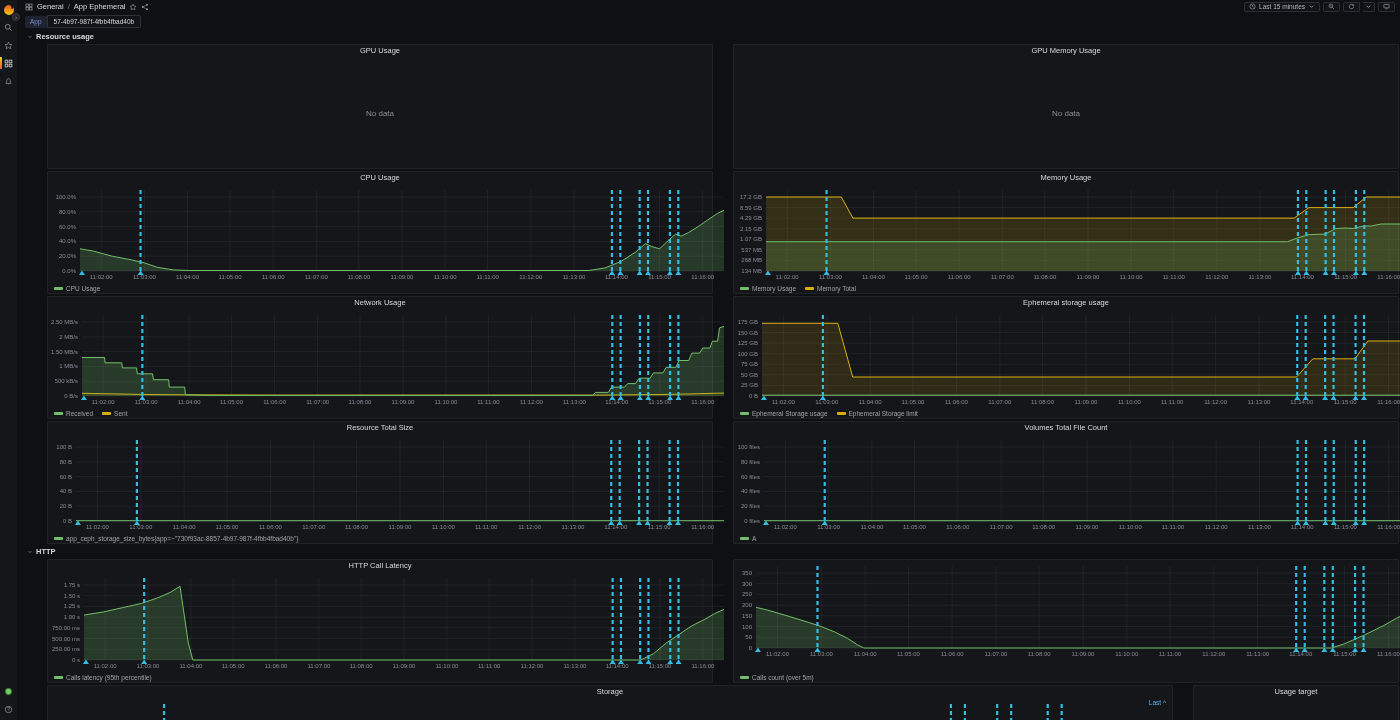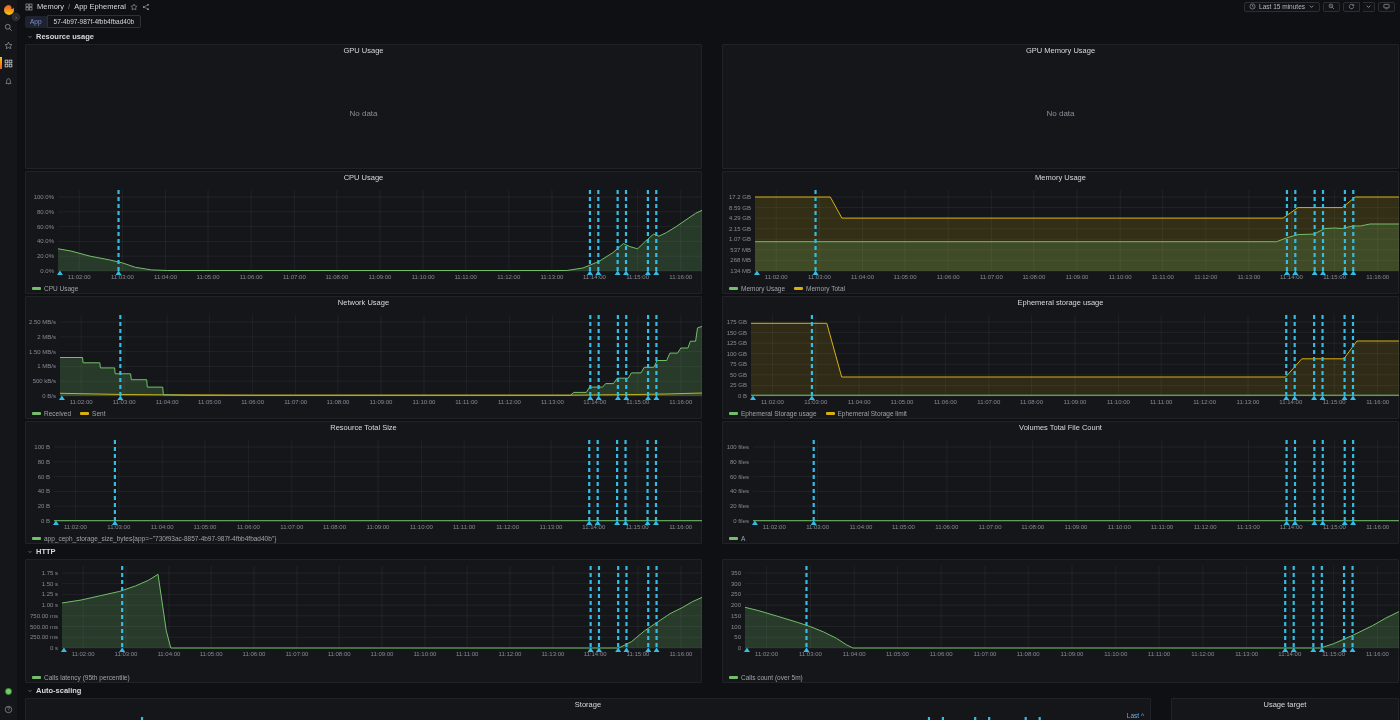--- a/index.html
+++ b/index.html
@@ -46,21 +46,21 @@
                border-radius:2px 0 0 2px; cursor:pointer; }
   .var-value { border:1px solid #2e3136; color:#d8d9da; font-size:6.5px; padding:2px 6px;
                border-radius:0 2px 2px 0; cursor:pointer; background:#111318; }
 
   
   .dash { padding:0 1px 0 8px; }
   .sec-head { display:flex; align-items:center; gap:3px; height:9px; margin:2px 0 3px 2px;
               color:#d8d9da; font-size:7.5px; font-weight:bold; cursor:pointer; }
   .sec-head.later { margin-top:3px; }
   .sec-head svg { width:6px; height:6px; color:#9aa0a7; }
-  .row { display:flex; gap:20px; margin-bottom:2px; }
+  .row { display:flex; gap:20px; margin-bottom:2px;margin-left:22px; }
   .panel { flex:1; min-width:0; background:#141619; border:1px solid #202226; border-radius:1px;
            display:flex; flex-direction:column; position:relative; }
   .r1 .panel { height:125px; } .r2 .panel, .r3 .panel, .r4 .panel { height:123px; }
   .r5 .panel { height:124px; } .r6 .panel { height:118px; }
   .panel.wide { flex:0 0 1126px; }
   .ptitle { height:12px; line-height:12px; text-align:center; font-size:7.5px; color:#d8d9da;
             white-space:nowrap; overflow:hidden; cursor:pointer; flex:none; }
   .pbody { flex:1; position:relative; overflow:visible; }
   .plot-svg { position:absolute; left:0; top:0; }
   .no-data { position:absolute; left:0; right:0; top:50%; transform:translateY(-50%);
@@ -138,21 +138,21 @@
 
   <div class="main">
     <header class="topbar">
       <div class="crumbs">
         <svg viewBox="0 0 12 12">
             <rect x="1.5" y="1.5" width="3.6" height="3.6" fill="none" stroke="currentColor"></rect>
             <rect x="6.9" y="1.5" width="3.6" height="3.6" fill="none" stroke="currentColor"></rect>
             <rect x="1.5" y="6.9" width="3.6" height="3.6" fill="none" stroke="currentColor"></rect>
             <rect x="6.9" y="6.9" width="3.6" height="3.6" fill="none" stroke="currentColor"></rect>
           </svg>
-        <span class="crumb">Memory</span>
+        <span class="crumb">General</span>
         <span class="crumb-sep">/</span>
         <span class="crumb">App Ephemeral</span>
         <svg viewBox="0 0 12 12">
             <path d="M6 1.6l1.4 2.9 3.2.4-2.3 2.2.6 3.1L6 8.7 3.1 10.2l.6-3.1L1.4 4.9l3.2-.4z" fill="none" stroke="currentColor" stroke-width="0.9"></path>
           </svg>
         <svg viewBox="0 0 12 12">
             <circle cx="2.8" cy="6" r="1.4" fill="currentColor"></circle>
             <circle cx="9" cy="2.8" r="1.4" fill="currentColor"></circle>
             <circle cx="9" cy="9.2" r="1.4" fill="currentColor"></circle>
             <path d="M3.9 5.4l4-2M3.9 6.6l4 2" stroke="currentColor" stroke-width="0.8"></path>
@@ -691,20 +691,21 @@
 
       <div class="sec-head later">
         <svg viewBox="0 0 10 10">
             <path d="M2.5 3.5L5 6l2.5-2.5" fill="none" stroke="currentColor"></path>
           </svg>
         <span>HTTP</span>
       </div>
 
       <div class="row r5">
         <section class="panel">
+          <header class="ptitle">HTTP Call Latency</header>
           <div class="pbody">
               <svg width="684" height="110" class="plot-svg">
                 <line x1="36" x2="676" y1="13" y2="13" stroke="rgba(204,204,220,0.07)"></line>
                 <line x1="36" x2="676" y1="23.714285714285715" y2="23.714285714285715" stroke="rgba(204,204,220,0.07)"></line>
                 <line x1="36" x2="676" y1="34.42857142857143" y2="34.42857142857143" stroke="rgba(204,204,220,0.07)"></line>
                 <line x1="36" x2="676" y1="45.142857142857146" y2="45.142857142857146" stroke="rgba(204,204,220,0.07)"></line>
                 <line x1="36" x2="676" y1="55.857142857142854" y2="55.857142857142854" stroke="rgba(204,204,220,0.07)"></line>
                 <line x1="36" x2="676" y1="66.57142857142857" y2="66.57142857142857" stroke="rgba(204,204,220,0.07)"></line>
                 <line x1="36" x2="676" y1="77.28571428571429" y2="77.28571428571429" stroke="rgba(204,204,220,0.07)"></line>
                 <line x1="36" x2="676" y1="88" y2="88" stroke="rgba(204,204,220,0.07)"></line>
@@ -842,26 +843,20 @@
               <div class="legend">
                 <span class="legend-item">
                   <span class="swatch" style="background: rgb(115, 191, 105);"></span>
                   <span>Calls count (over 5m)</span>
                 </span>
               </div>
             </div>
         </section>
       </div>
 
-      <div class="sec-head later">
-        <svg viewBox="0 0 10 10">
-            <path d="M2.5 3.5L5 6l2.5-2.5" fill="none" stroke="currentColor"></path>
-          </svg>
-        <span>Auto-scaling</span>
-      </div>
 
       <div class="row r6">
         <section class="panel wide">
           <header class="ptitle">Storage</header>
           <div class="pbody">
               <svg width="1124" height="104" class="plot-svg">
                 <path d="M15.225000000000001 108L21.225 108L18.225 103.5Z" fill="#33bde5"></path>
                 <line x1="116.05" x2="116.05" y1="6" y2="104" stroke="#33bde5" stroke-width="2.2" stroke-dasharray="4 3"></line>
                 <path d="M113.05 108L119.05 108L116.05 103.5Z" fill="#33bde5"></path>
                 <line x1="902.9499999999999" x2="902.9499999999999" y1="6" y2="104" stroke="#33bde5" stroke-width="2.2" stroke-dasharray="4 3"></line>

